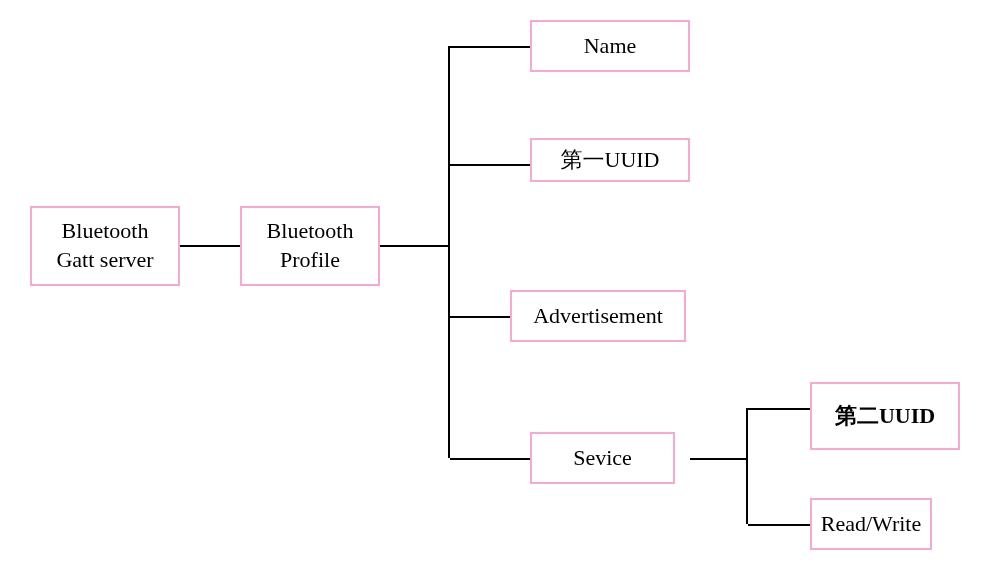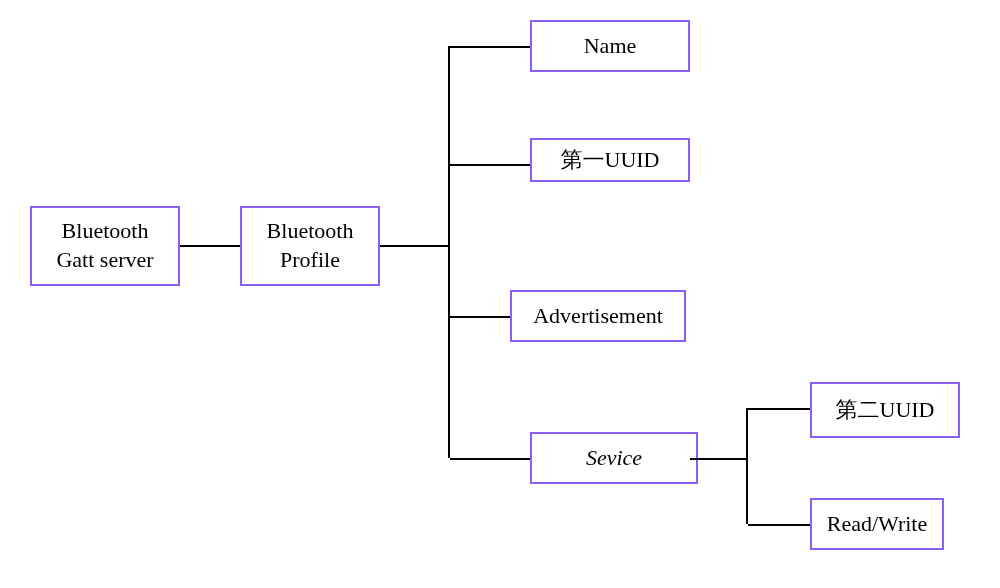--- a/index.html
+++ b/index.html
@@ -9,21 +9,21 @@
     }
     body {
       width: 1000px;
       height: 588px;
       background: #fff;
       font-family: "SimSun", serif;
       position: relative;
     }
     .box {
       position: absolute;
-      border: 2px solid #8b5cf6;
+      border: 2px solid #f9a8d4;
       background: #fff;
       display: flex;
       align-items: center;
       justify-content: center;
       text-align: center;
       font-size: 22px;
       line-height: 1.3;
       padding: 20px 8px;
     }
     .line {
@@ -47,29 +47,29 @@
 </div>
 
 <div class="box" style="left:530px; top:138px; width:160px; height:36px;">
   <span>第一UUID</span>
 </div>
 
 <div class="box" style="left:510px; top:290px; width:176px; height:52px;">
   <span>Advertisement</span>
 </div>
 
-<div class="box" style="left:530px; top:432px; width:168px; height:52px;font-style:italic;">
+<div class="box" style="left:530px; top:432px; width:145px; height:52px;">
   <span>Sevice</span>
 </div>
 
-<div class="box" style="left:810px; top:382px; width:150px; height:56px;">
+<div class="box" style="left:810px; top:382px; width:150px; height:68px;font-weight:bold;">
   <span>第二UUID</span>
 </div>
 
-<div class="box" style="left:810px; top:498px; width:134px; height:52px;">
+<div class="box" style="left:810px; top:498px; width:122px; height:52px;">
   <span>Read/Write</span>
 </div>
 
 <div class="line" style="left:180px; top:245px; width:60px; height:2px;"></div>
 
 <div class="line" style="left:380px; top:245px; width:70px; height:2px;"></div>
 
 <div class="line" style="left:448px; top:46px; width:2px; height:412px;"></div>
 
 <div class="line" style="left:450px; top:46px; width:80px; height:2px;"></div>

